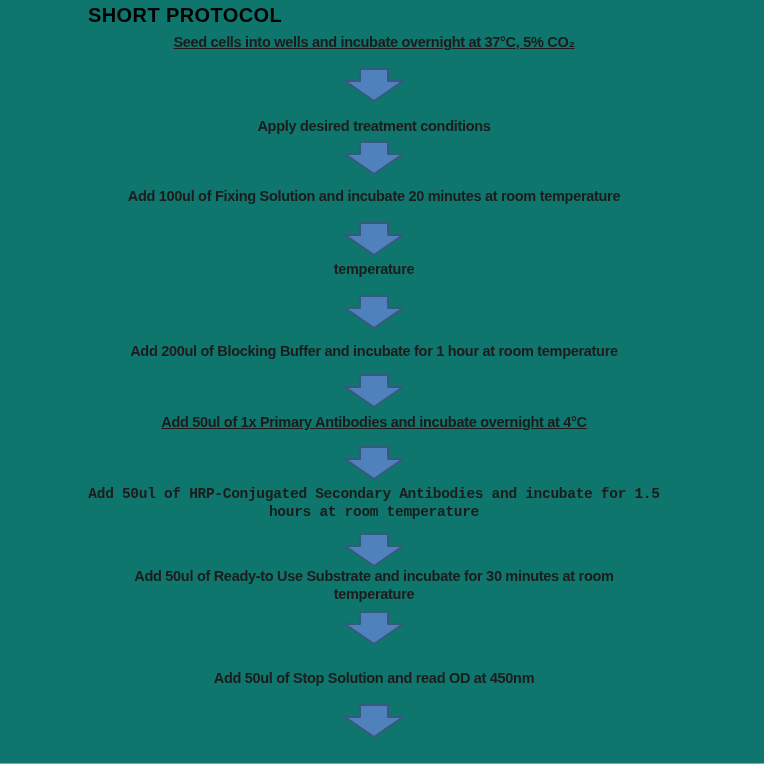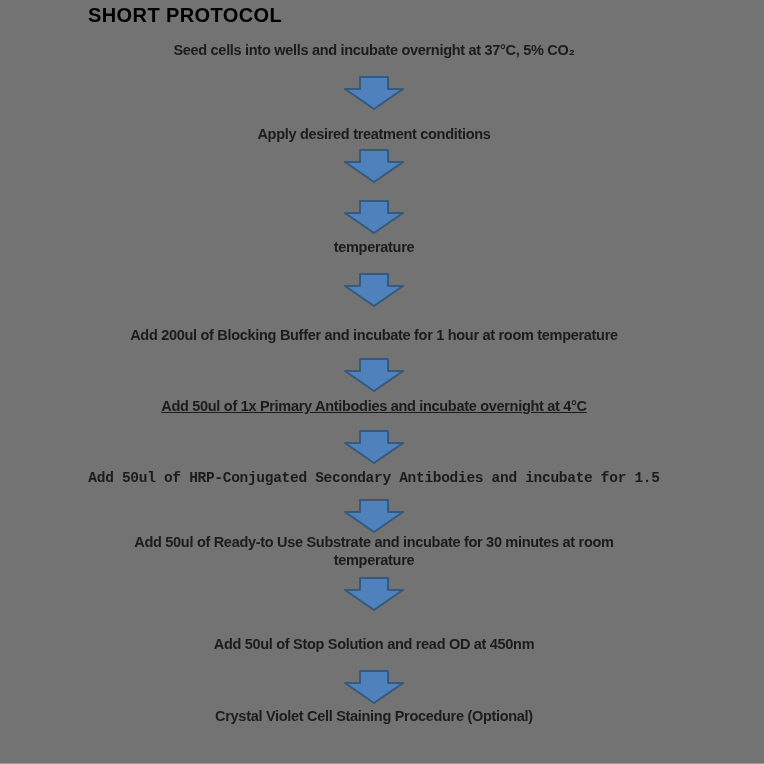--- a/index.html
+++ b/index.html
@@ -4,21 +4,21 @@
 <style>
   html, body {
     margin: 0;
     padding: 0;
     background: #ffffff;
   }
   .page {
     position: relative;
     width: 764px;
     height: 764px;
-    background: #737373;
+    background: #0f766e;
     overflow: hidden;
     font-family: "Liberation Sans", "DejaVu Sans", sans-serif;
   }
   .title {
     margin: 4px 0 0 88px;
     font-size: 20px;
     line-height: 22px;
     font-weight: bold;
     color: #000000;
     letter-spacing: 0.4px;
@@ -44,29 +44,29 @@
     display: block;
     flex: 0 0 auto;
   }
   .arrow path {
     fill: #4f81bd;
     stroke: #36597e;
     stroke-width: 2;
     stroke-linejoin: round;
   }
   
-  .s1  { margin-top: 15px; }
+  .s1  { margin-top: 7px; text-decoration: underline; }
   .a1  { margin-top: 17px; }
   .s2  { margin-top: 15px;  }
   .a2  { margin-top: 6px;  }
   .s3  { margin-top: 12px; }
   .a3  { margin-top: 17px; }
   .s4  { margin-top: 4px;  }
   .a4  { margin-top: 17px; }
-  .s5  { margin-top: 19px;  }
+  .s5  { margin-top: 13px;  }
   .a5  { margin-top: 14px; }
   .s6  { margin-top: 5px; text-decoration: underline;  }
   .a6  { margin-top: 15px; }
   .s7  { margin-top: 5px; font-family: Liberation Mono, monospace;  }
   .a7  { margin-top: 12px; }
   .s8  { margin-top: 0;  }
   .a8  { margin-top: 8px;  }
   .s9  { margin-top: 24px; }
   .a9  { margin-top: 17px; }
   .s10 { margin-top: 3px;  }
@@ -97,20 +97,23 @@
       </svg>
 
     <div class="step s2">
       <div class="line">Apply desired treatment conditions</div>
     </div>
 
     <svg class="arrow a2" width="62" height="34" viewBox="0 0 62 34">
         <path d="M17 1 L45 1 L45 13 L60 13 L31 33 L2 13 L17 13 Z"></path>
       </svg>
 
+    <div class="step s3">
+      <div class="line">Add 100ul of Fixing Solution and incubate 20 minutes at room temperature</div>
+    </div>
 
     <svg class="arrow a3" width="62" height="34" viewBox="0 0 62 34">
         <path d="M17 1 L45 1 L45 13 L60 13 L31 33 L2 13 L17 13 Z"></path>
       </svg>
 
     <div class="step s4">
       <div class="line">temperature</div>
     </div>
 
     <svg class="arrow a4" width="62" height="34" viewBox="0 0 62 34">
@@ -128,20 +131,21 @@
     <div class="step s6">
       <div class="line">Add 50ul of 1x Primary Antibodies and incubate overnight at 4°C</div>
     </div>
 
     <svg class="arrow a6" width="62" height="34" viewBox="0 0 62 34">
         <path d="M17 1 L45 1 L45 13 L60 13 L31 33 L2 13 L17 13 Z"></path>
       </svg>
 
     <div class="step s7">
       <div class="line">Add 50ul of HRP-Conjugated Secondary Antibodies and incubate for 1.5</div>
+      <div class="line">hours at room temperature</div>
     </div>
 
     <svg class="arrow a7" width="62" height="34" viewBox="0 0 62 34">
         <path d="M17 1 L45 1 L45 13 L60 13 L31 33 L2 13 L17 13 Z"></path>
       </svg>
 
     <div class="step s8">
       <div class="line">Add 50ul of Ready-to Use Substrate and incubate for 30 minutes at room</div>
       <div class="line">temperature</div>
     </div>
@@ -151,21 +155,18 @@
       </svg>
 
     <div class="step s9">
       <div class="line">Add 50ul of Stop Solution and read OD at 450nm</div>
     </div>
 
     <svg class="arrow a9" width="62" height="34" viewBox="0 0 62 34">
         <path d="M17 1 L45 1 L45 13 L60 13 L31 33 L2 13 L17 13 Z"></path>
       </svg>
 
-    <div class="step s10">
-      <div class="line">Crystal Violet Cell Staining Procedure (Optional)</div>
-    </div>
 
   </div>
 
   <div class="bottom-rule"></div>
 
 </div>
 
 </body></html>

